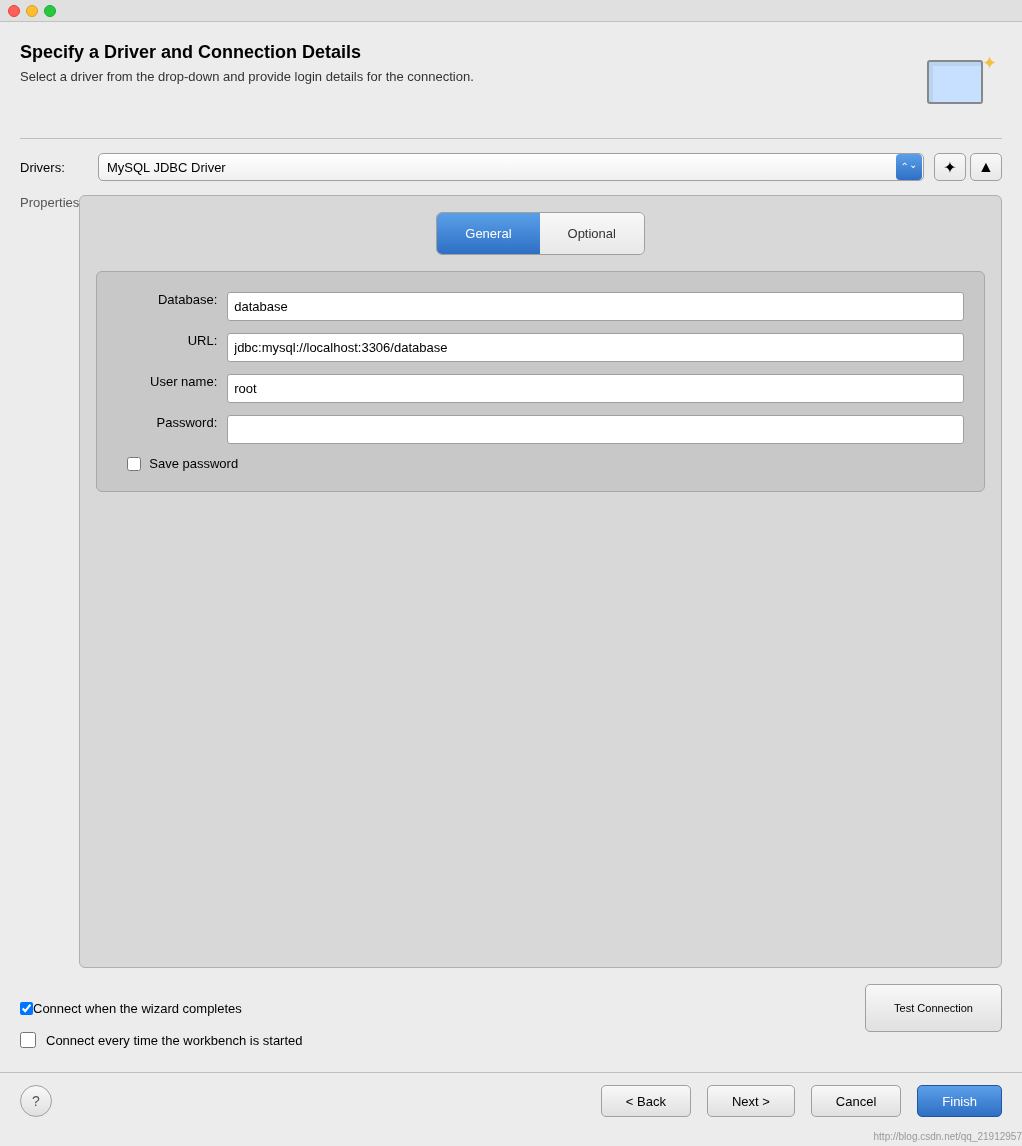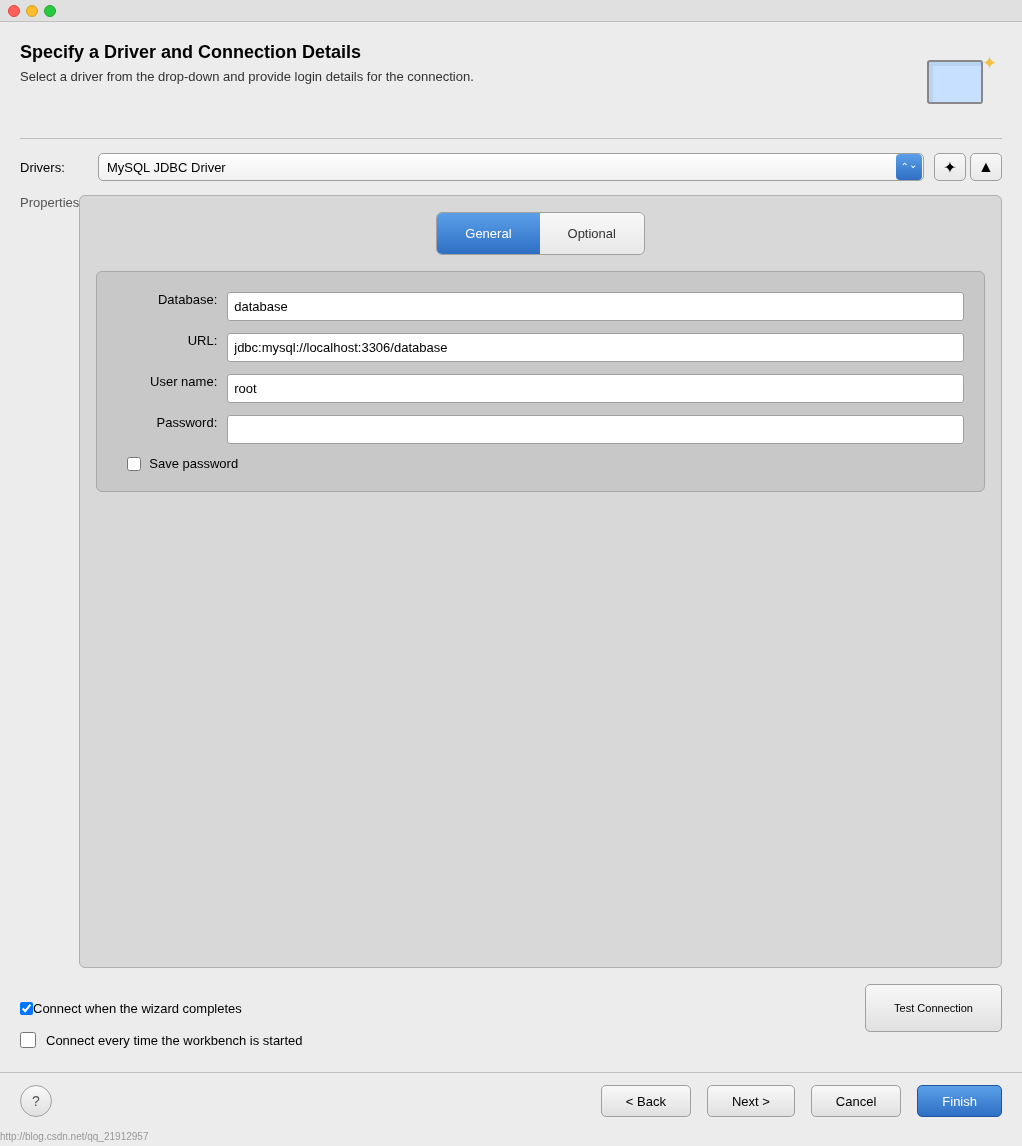--- a/index.html
+++ b/index.html
@@ -369,21 +369,21 @@
     }
     .footer-btn.finish {
       background: linear-gradient(to bottom, #5b9fe8, #2e6fc4);
       border-color: #2056a0;
       color: white;
       font-weight: normal;
     }
 
     
     .watermark {
-      text-align: left;
+      text-align: right;
       font-size: 10px;
       color: #999;
       padding: 2px 0 4px 0;
     }
   </style>
 </head>
 <body>
 
 <div class="title-bar">
   <div class="traffic-lights">

